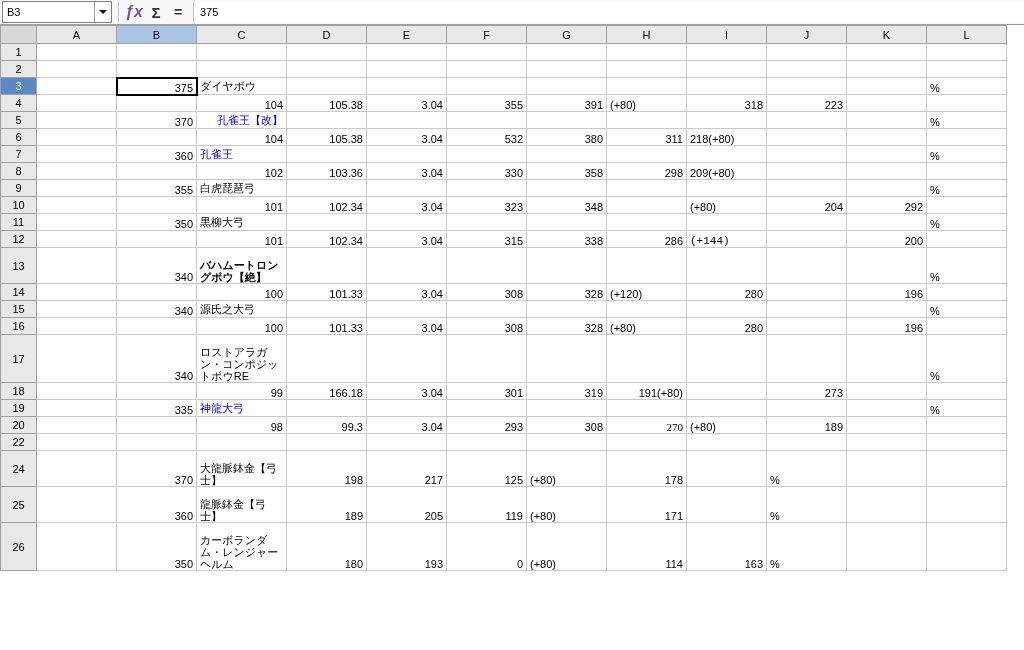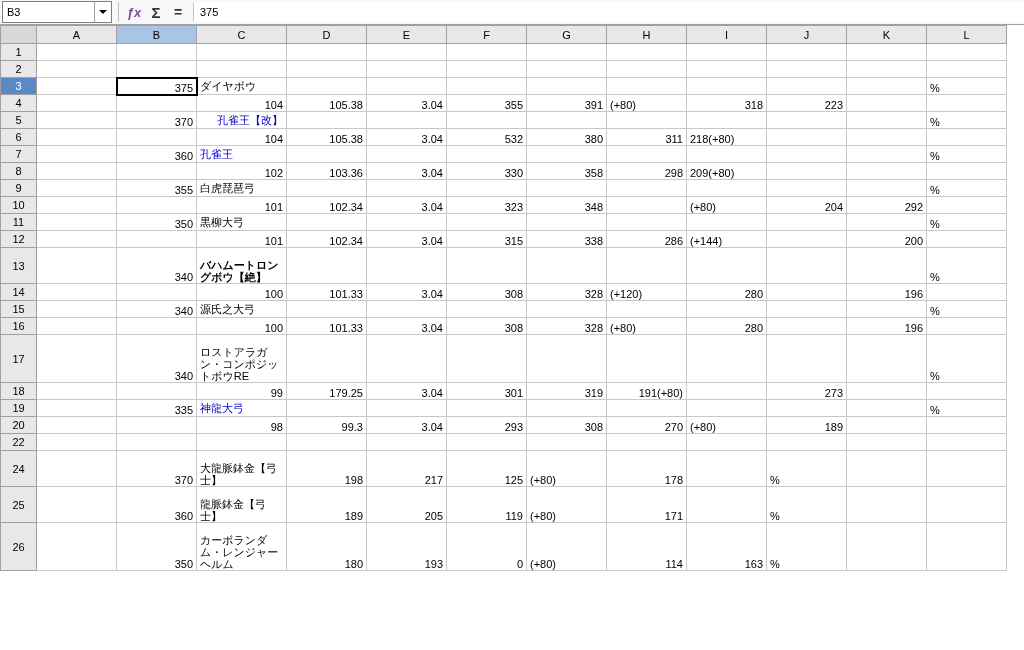--- a/index.html
+++ b/index.html
@@ -1,21 +1,21 @@
 <!DOCTYPE html>
 <html><head>
 <meta charset="utf-8">
 <style>
   html,body{margin:0;padding:0;font-family:Arial,Helvetica,sans-serif;font-size:11px;color:#000;background:#fff;user-select:none}
   .formula-bar{height:24px;border-bottom:1px solid #a0a0a0;display:flex;align-items:center;background:#f8f8f8}
   .name-box{width:100px;height:20px;border:1px solid #808080;background:#fff;margin:0 2px;display:flex;align-items:center;padding:0 4px;position:relative}
   .name-box .dd{position:absolute;right:0;top:0;bottom:0;width:16px;border-left:1px solid #a0a0a0;display:flex;align-items:center;justify-content:center}
   .name-box .dd::after{content:"";border:4px solid transparent;border-top-color:#000;margin-top:3px}
   .fb-sep{width:1px;height:20px;background:#c0c0c0;margin:0 4px}
-  .fb-btn{width:22px;height:20px;display:flex;align-items:center;justify-content:center;font-size:13px;color:#333}
+  .fb-btn{width:22px;height:20px;display:flex;align-items:center;justify-content:center;font-size:16px;color:#333}
   .fb-btn.fx{color:#7a4fa0;font-style:italic;font-weight:bold}
   .fb-btn.sigma{font-size:15px;font-weight:bold}
   .fb-btn.eq{font-size:14px;font-weight:bold}
   .formula-input{flex:1;height:20px;border:none;background:#fff;padding:0 6px;border-left:1px solid #c0c0c0;margin-left:4px;display:flex;align-items:center}
   .grid-wrap{position:relative;height:626px;overflow:hidden}
   table{border-collapse:collapse;table-layout:fixed}
   th,td{border:1px solid #c8c8c8;padding:0;height:17px;box-sizing:border-box;white-space:nowrap;overflow:visible}
   th{background:#e8e8e8;font-weight:normal;text-align:center;border-color:#a0a0a0;font-size:11px}
   th.corner{width:36px;background:#d8d8d8}
   th.col{height:18px}
@@ -250,21 +250,21 @@
         <tr>
           <th class="row">12</th>
           <td></td>
           <td></td>
           <td class="r" style="vertical-align: bottom;">101</td>
           <td class="r" style="vertical-align: bottom;">102.34</td>
           <td class="r" style="vertical-align: bottom;">3.04</td>
           <td class="r" style="vertical-align: bottom;">315</td>
           <td class="r" style="vertical-align: bottom; padding-left: 44px;">338</td>
           <td class="r" style="vertical-align: bottom;">286</td>
-          <td class="l" style="vertical-align: bottom;">(+144)</td>
+          <td class="l" style="vertical-align: bottom; font-family: Liberation Mono, monospace;">(+144)</td>
           <td></td>
           <td class="r" style="vertical-align: bottom;">200</td>
           <td></td>
         </tr>
         <tr class="tall">
           <th class="row">13</th>
           <td></td>
           <td class="r" style="vertical-align: bottom;">340</td>
           <td class="l" style="white-space: normal; line-height: 12px; vertical-align: bottom; font-weight: bold;">バハムートロングボウ【絶】</td>
           <td></td>
@@ -335,21 +335,21 @@
           <td></td>
           <td></td>
           <td></td>
           <td class="l" style="white-space: normal; line-height: 12px; vertical-align: bottom;">%</td>
         </tr>
         <tr>
           <th class="row">18</th>
           <td></td>
           <td></td>
           <td class="r" style="vertical-align: bottom;">99</td>
-          <td class="r" style="vertical-align: bottom;">179.25</td>
+          <td class="r" style="vertical-align: bottom;">166.18</td>
           <td class="r" style="vertical-align: bottom;">3.04</td>
           <td class="r" style="vertical-align: bottom; margin-left: 28px;">301</td>
           <td class="r" style="vertical-align: bottom;">319</td>
           <td class="r" style="vertical-align: bottom;">191(+80)</td>
           <td></td>
           <td class="r" style="vertical-align: bottom;">273</td>
           <td></td>
           <td></td>
         </tr>
         <tr>
@@ -369,21 +369,21 @@
         </tr>
         <tr>
           <th class="row">20</th>
           <td></td>
           <td></td>
           <td class="r" style="vertical-align: bottom;">98</td>
           <td class="r" style="vertical-align: bottom;">99.3</td>
           <td class="r" style="vertical-align: bottom;">3.04</td>
           <td class="r" style="vertical-align: bottom;">293</td>
           <td class="r" style="vertical-align: bottom;">308</td>
-          <td class="r" style="vertical-align: bottom;">270</td>
+          <td class="r" style="vertical-align: bottom; font-family: Liberation Serif, serif;">270</td>
           <td class="l" style="vertical-align: bottom;">(+80)</td>
           <td class="r" style="vertical-align: bottom;">189</td>
           <td></td>
           <td></td>
         </tr>
         <tr>
           <th class="row">22</th>
           <td></td>
           <td></td>
           <td></td>

